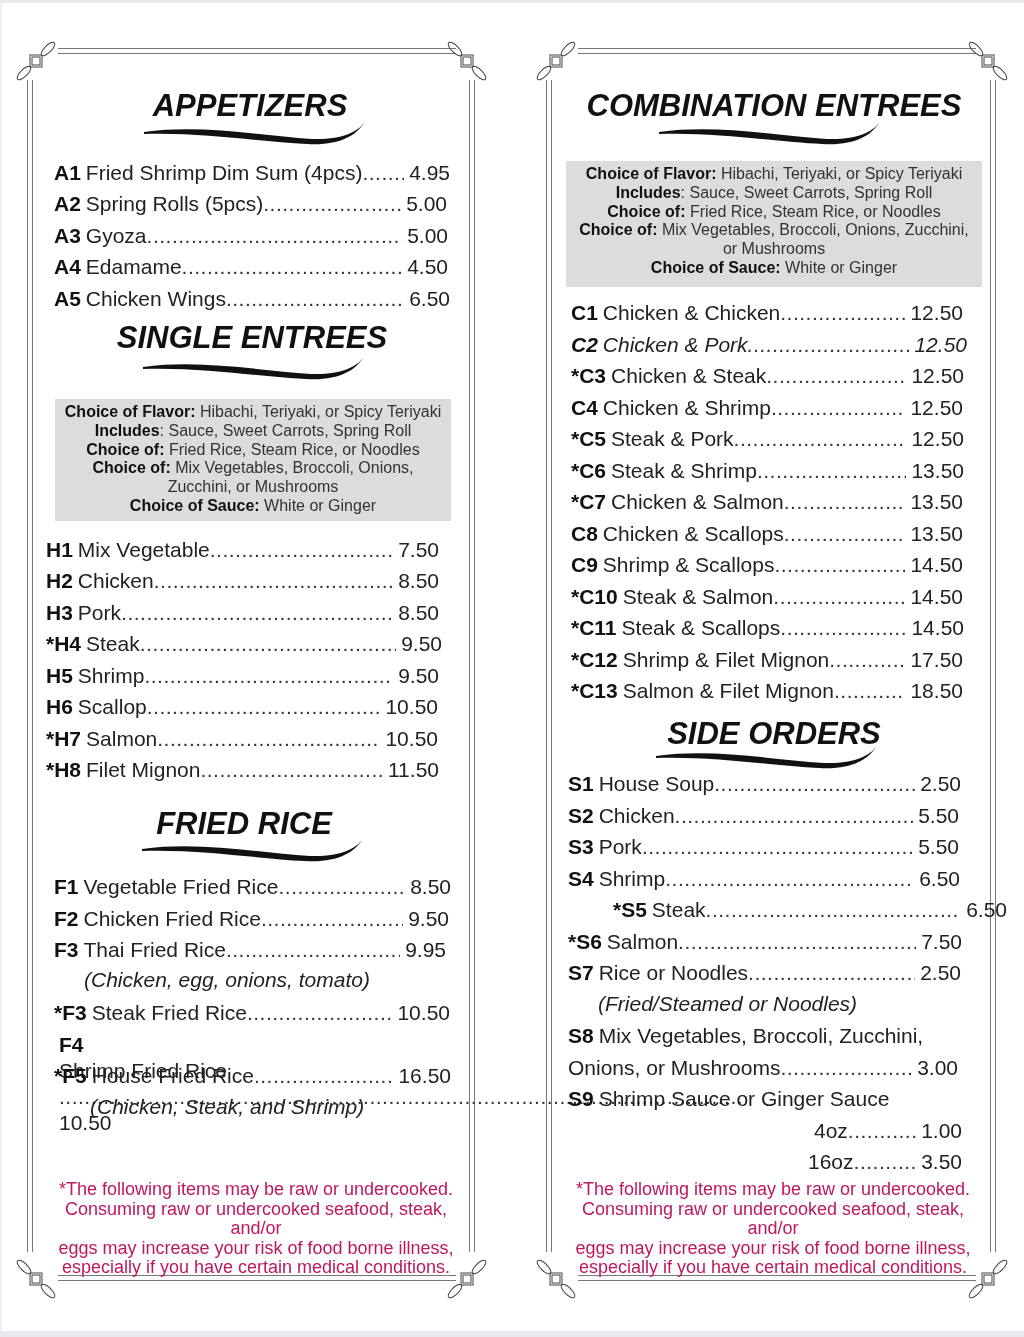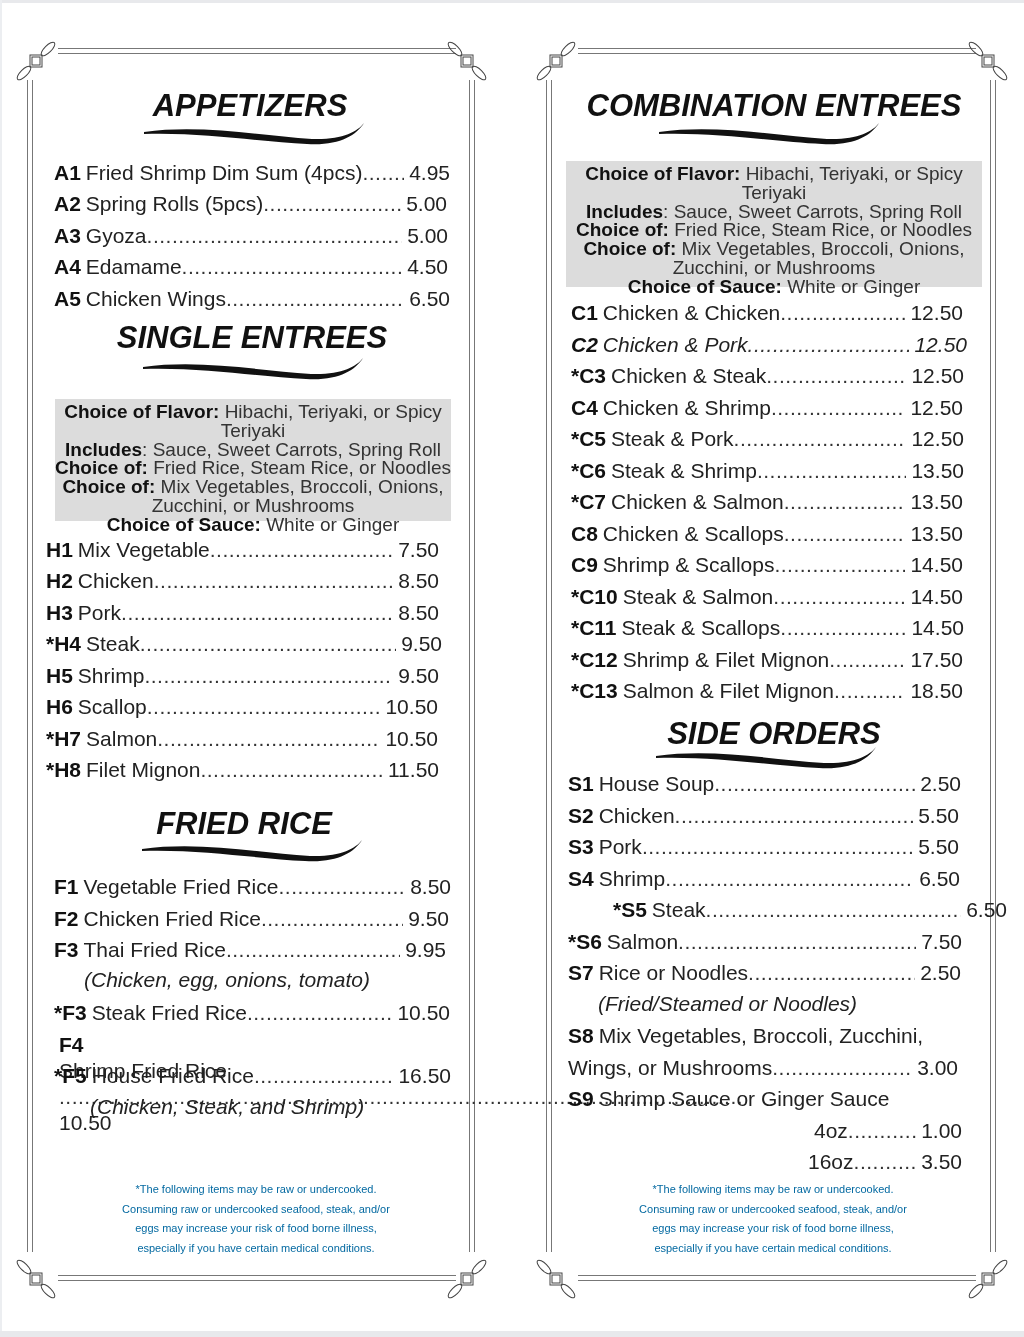--- a/index.html
+++ b/index.html
@@ -28,38 +28,38 @@
   .section-title {
     position: absolute; left: 0; width: 100%;
     text-align: center; font-weight: bold; font-style: italic;
     font-size: 31px; letter-spacing: 0px; color: #111;
   }
   .swoosh { position: absolute; }
   .swoosh svg { display: block; }
 
   .info-box {
     position: absolute; background: #dcdcdc;
-    text-align: center; font-size: 19px; line-height: 18.8px; color: #333;
+    text-align: center; font-size: 16px; line-height: 18.8px; color: #333;
     padding-top: 4px; box-sizing: border-box;
   }
   .info-box b { color: #111; font-weight: bold; }
 
   .item {
     position: absolute; font-size: 21px; line-height: 26px; white-space: nowrap; color: #222;
     display: flex; align-items: baseline;
   }
   .item .code { font-weight: bold; color: #111; margin-right: 5px; }
   .item .name { }
   .item .dots { flex: 1; overflow: hidden; white-space: nowrap; color: #333; letter-spacing: 0.5px; }
   .item .dots::after { content: "............................................................................................................"; }
   .item .price { margin-left: 5px; }
 
   .sub-note { position: absolute; font-style: italic; font-size: 21px; color: #222; white-space: nowrap; }
   .disclaimer {
-    position: absolute; text-align: center; font-size: 11px; line-height: 19.5px; color: #0369a1;
+    position: absolute; text-align: center; font-size: 18px; line-height: 19.5px; color: #be185d;
   }
 </style>
 </head>
 <body>
 
 <div class="top-strip"></div>
 <div class="left-strip"></div>
 <div class="bottom-strip"></div>
 
 <div class="panel left">
@@ -457,21 +457,21 @@
     <span class="dots"></span>
     <span class="price">2.50</span>
   </div>
   <div class="sub-note" style="left:86px; top:992px;">(Fried/Steamed or Noodles)</div>
 
   <div class="item" style="left:56px; top:1023px; width:400px;">
     <span class="code">S8</span>
     <span class="name">Mix Vegetables, Broccoli, Zucchini,</span>
   </div>
   <div class="item" style="left:56px; top:1055px; width:390px;">
-    <span class="name">Wings, or Mushrooms</span>
+    <span class="name">Onions, or Mushrooms</span>
     <span class="dots"></span>
     <span class="price">3.00</span>
   </div>
 
   <div class="item" style="left:56px; top:1086px; width:400px;">
     <span class="code">S9</span>
     <span class="name">Shrimp Sauce or Ginger Sauce</span>
   </div>
   <div class="item" style="left:302px; top:1118px; width:148px;">
     <span class="name">4oz</span>

